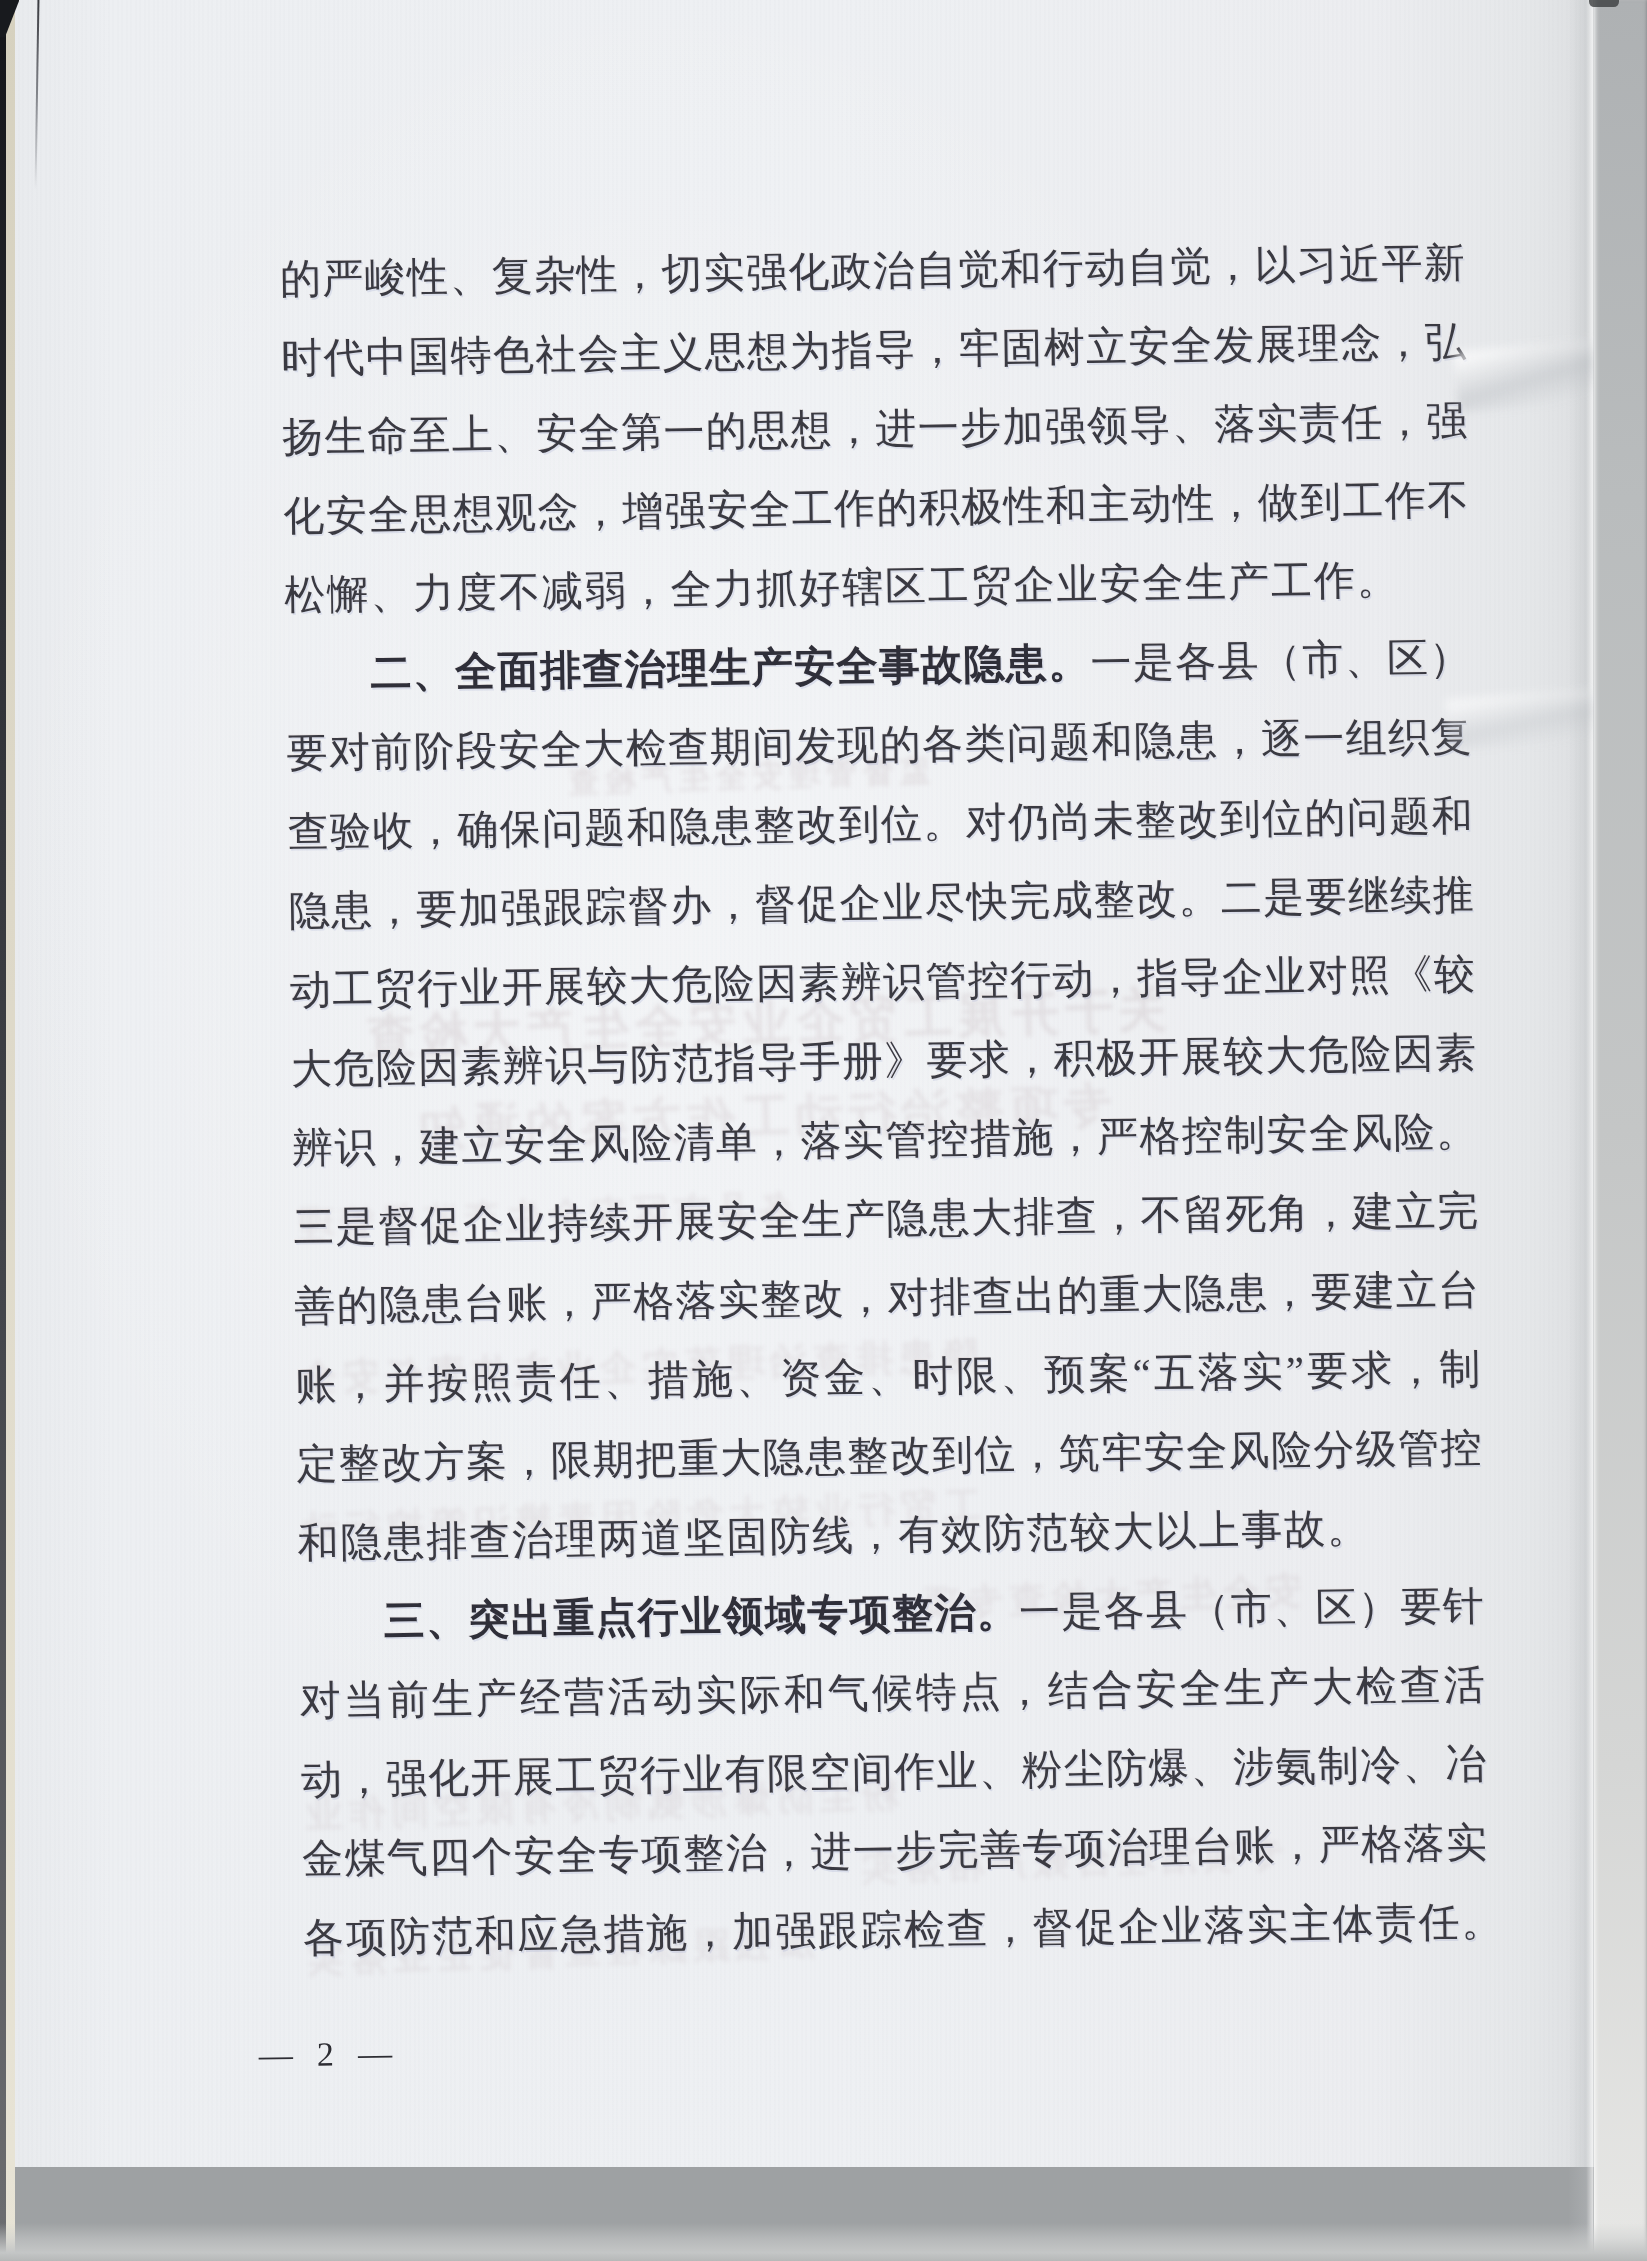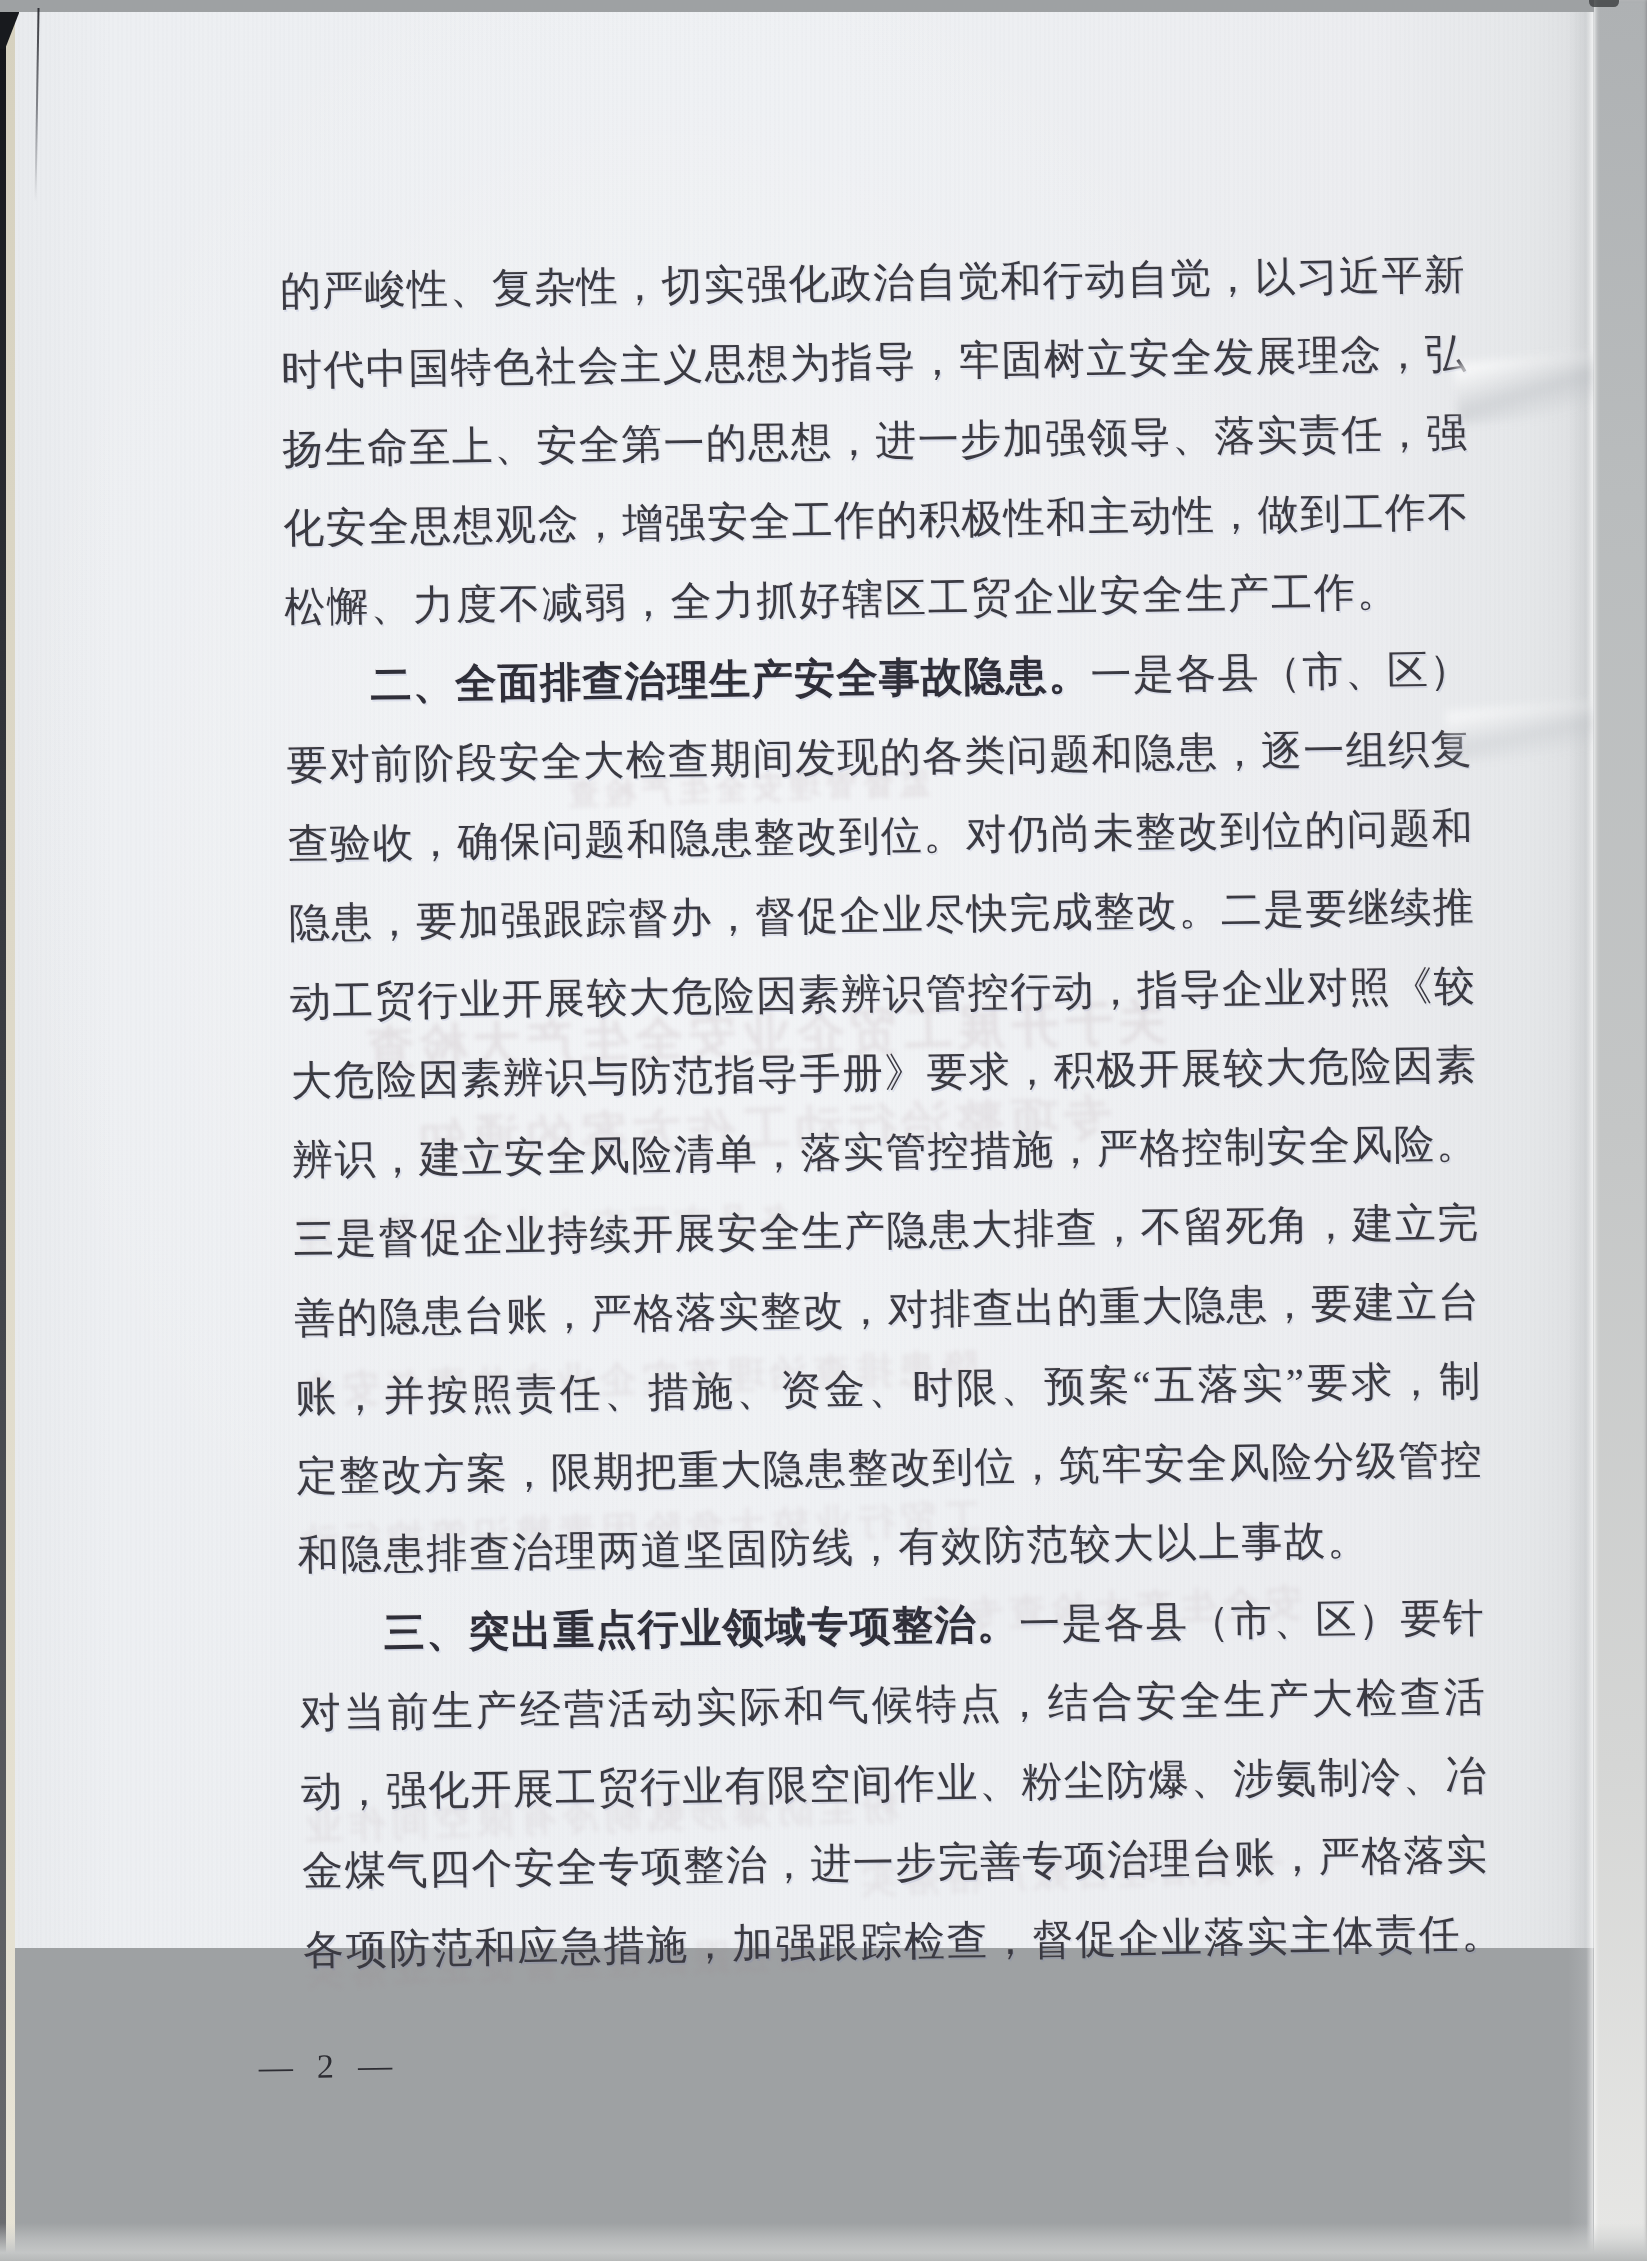--- a/index.html
+++ b/index.html
@@ -4,21 +4,21 @@
 <style>
   html,body{margin:0;padding:0;background:#9ea1a3;}
   .scan{
     position:relative;
     width:1647px;height:2261px;
     overflow:hidden;
     font-family:"Liberation Serif",serif;
   }
   
   .paper{
-    position:absolute;left:0;top:12px;width:1594px;height:1936px;
+    position:absolute;left:0;top:0;width:1594px;height:2167px;
     background:
       radial-gradient(ellipse 969px 1356px at 42% 42%, rgba(255,255,255,0.30), rgba(255,255,255,0) 72%),
       repeating-linear-gradient(90deg, rgba(120,130,140,0.018) 0 1.9px, rgba(255,255,255,0) 1.9px 4.5px),
       linear-gradient(90deg,#e8eaed 0%,#edeff2 7%,#eef0f3 52%,#ecedf0 86%,#e5e7e9 96%,#dcdee0 100%);
   }
   
   .scanner-strip{
     position:absolute;left:1594px;top:0;width:53px;height:2261px;
     background:linear-gradient(180deg,#aeb1b3 0%,#b9bcbd 22%,#c4c6c6 50%,#d5d6d5 78%,#e7e7e5 100%);
     box-shadow:inset 3.2px 0 4.5px -1.9px rgba(255,255,255,0.85), inset -1.9px 0 3.2px -1.3px rgba(90,92,94,0.45);

